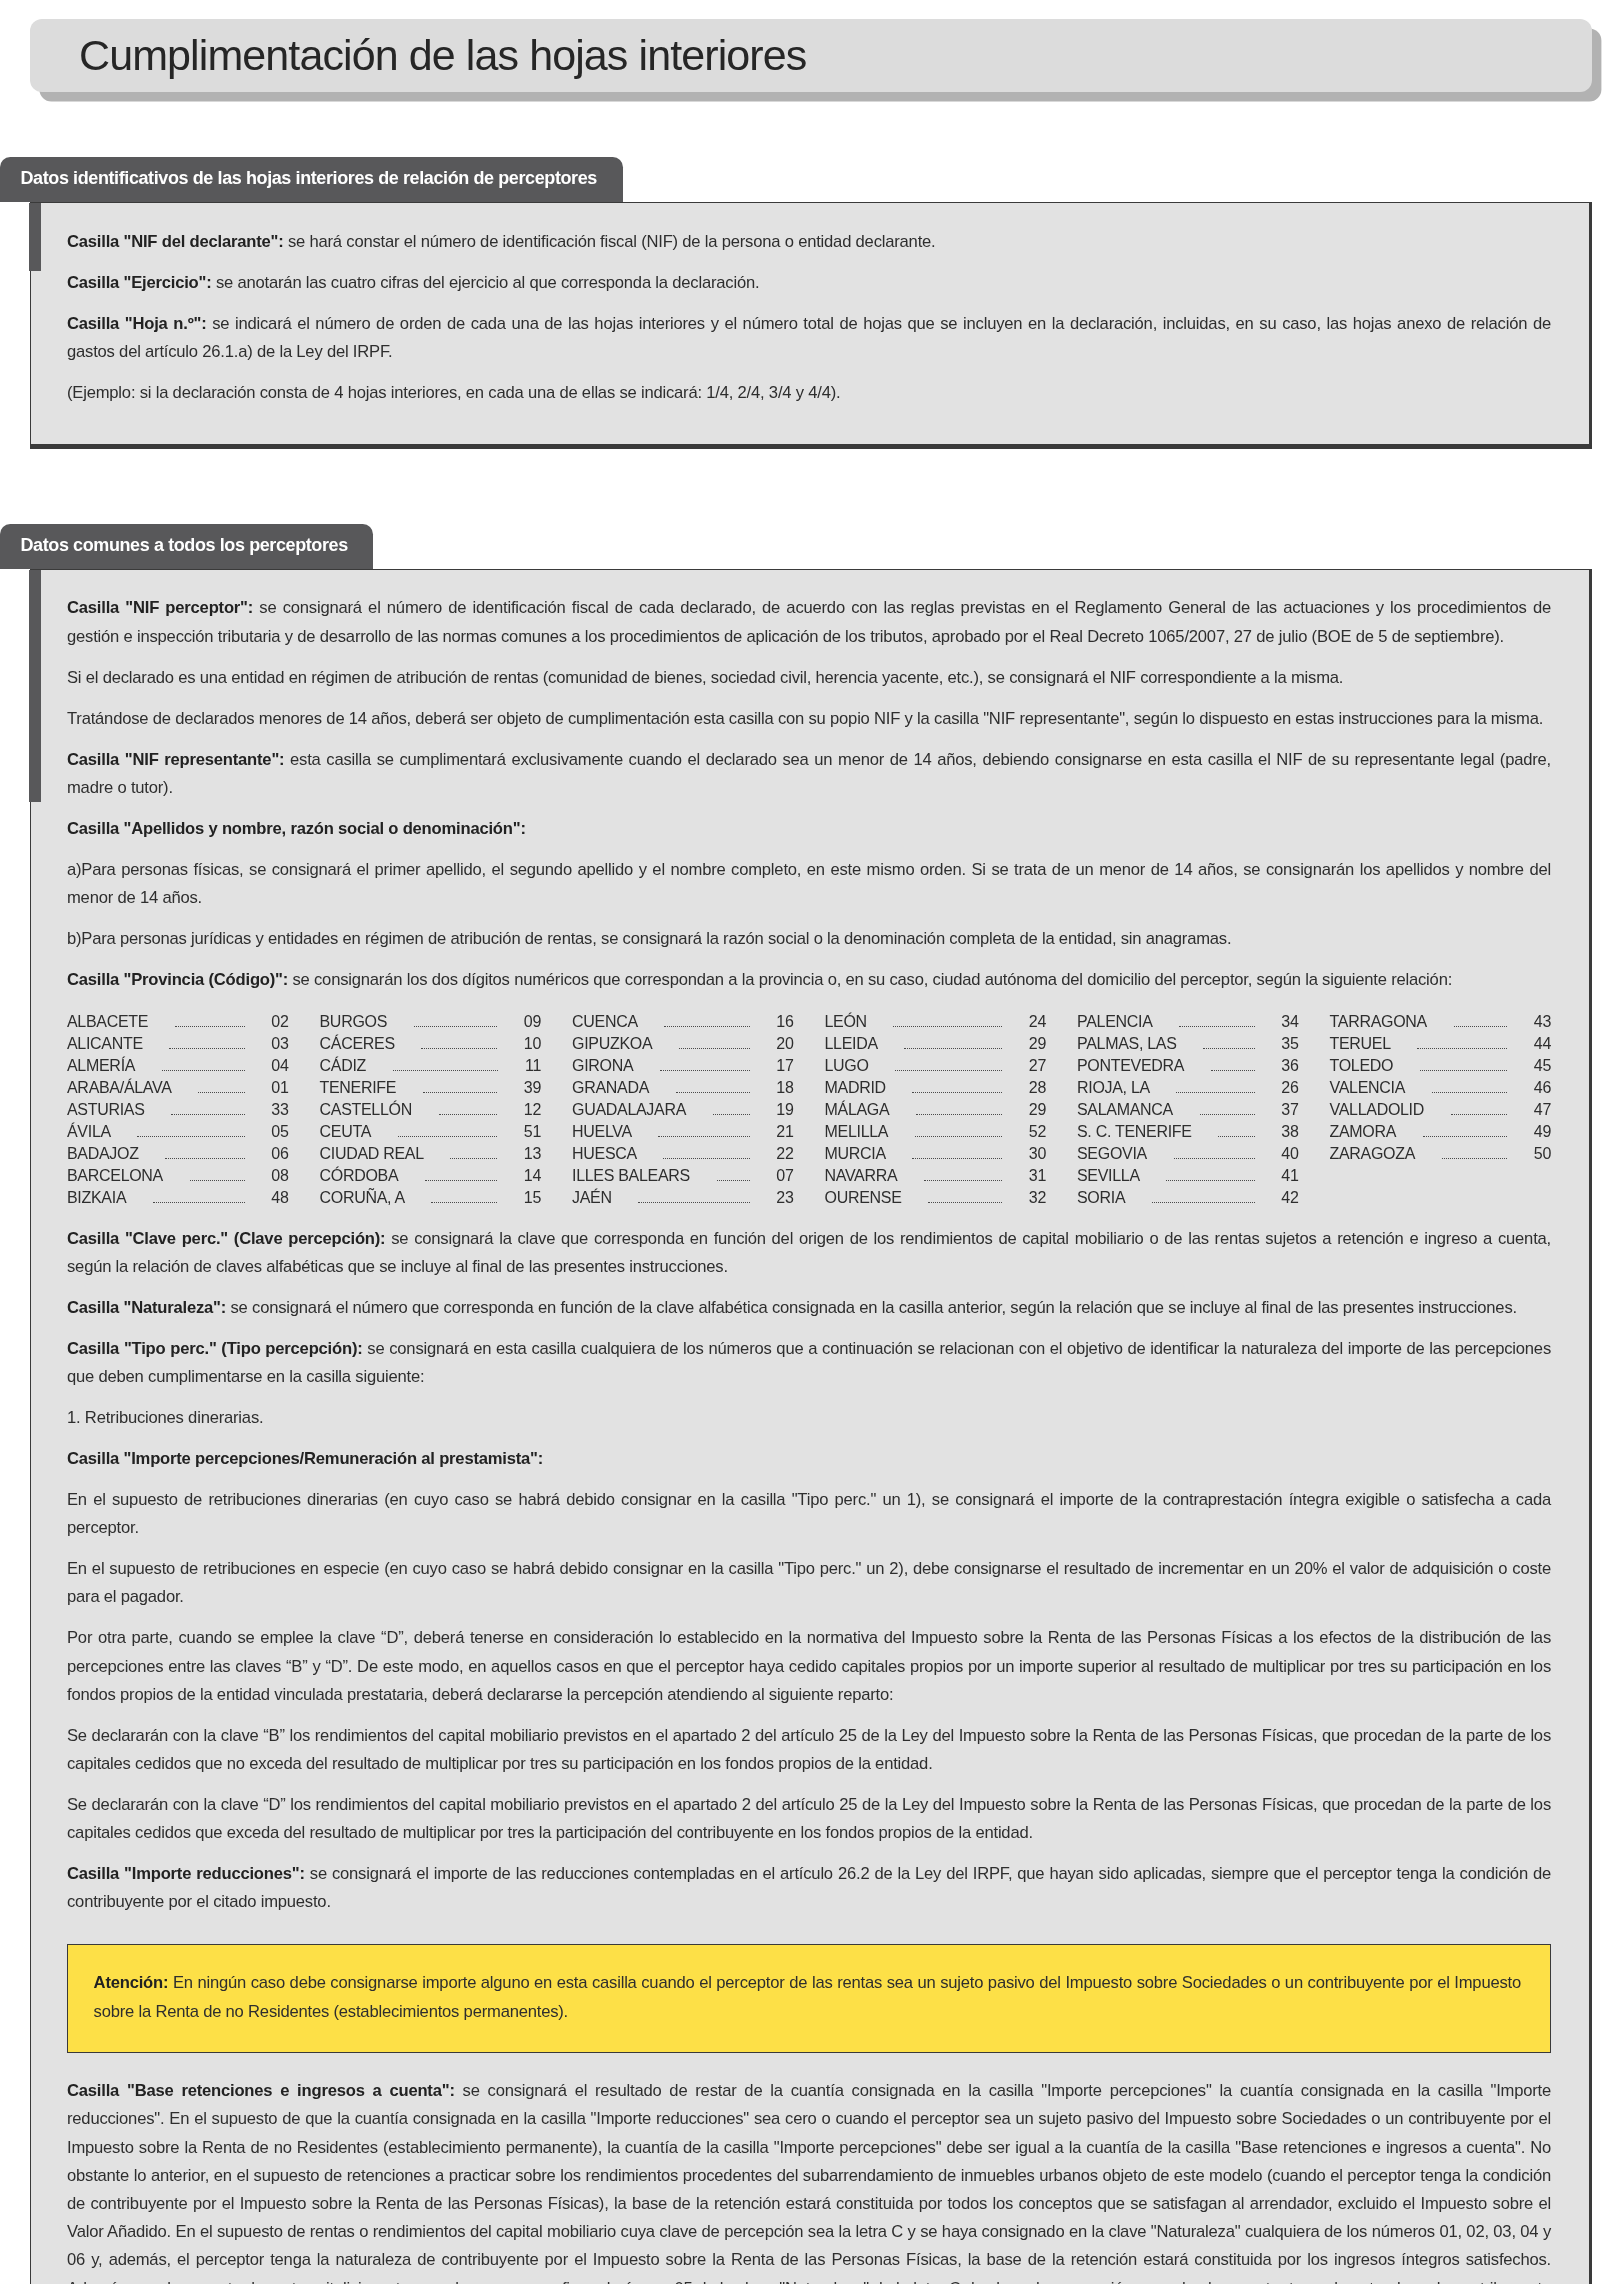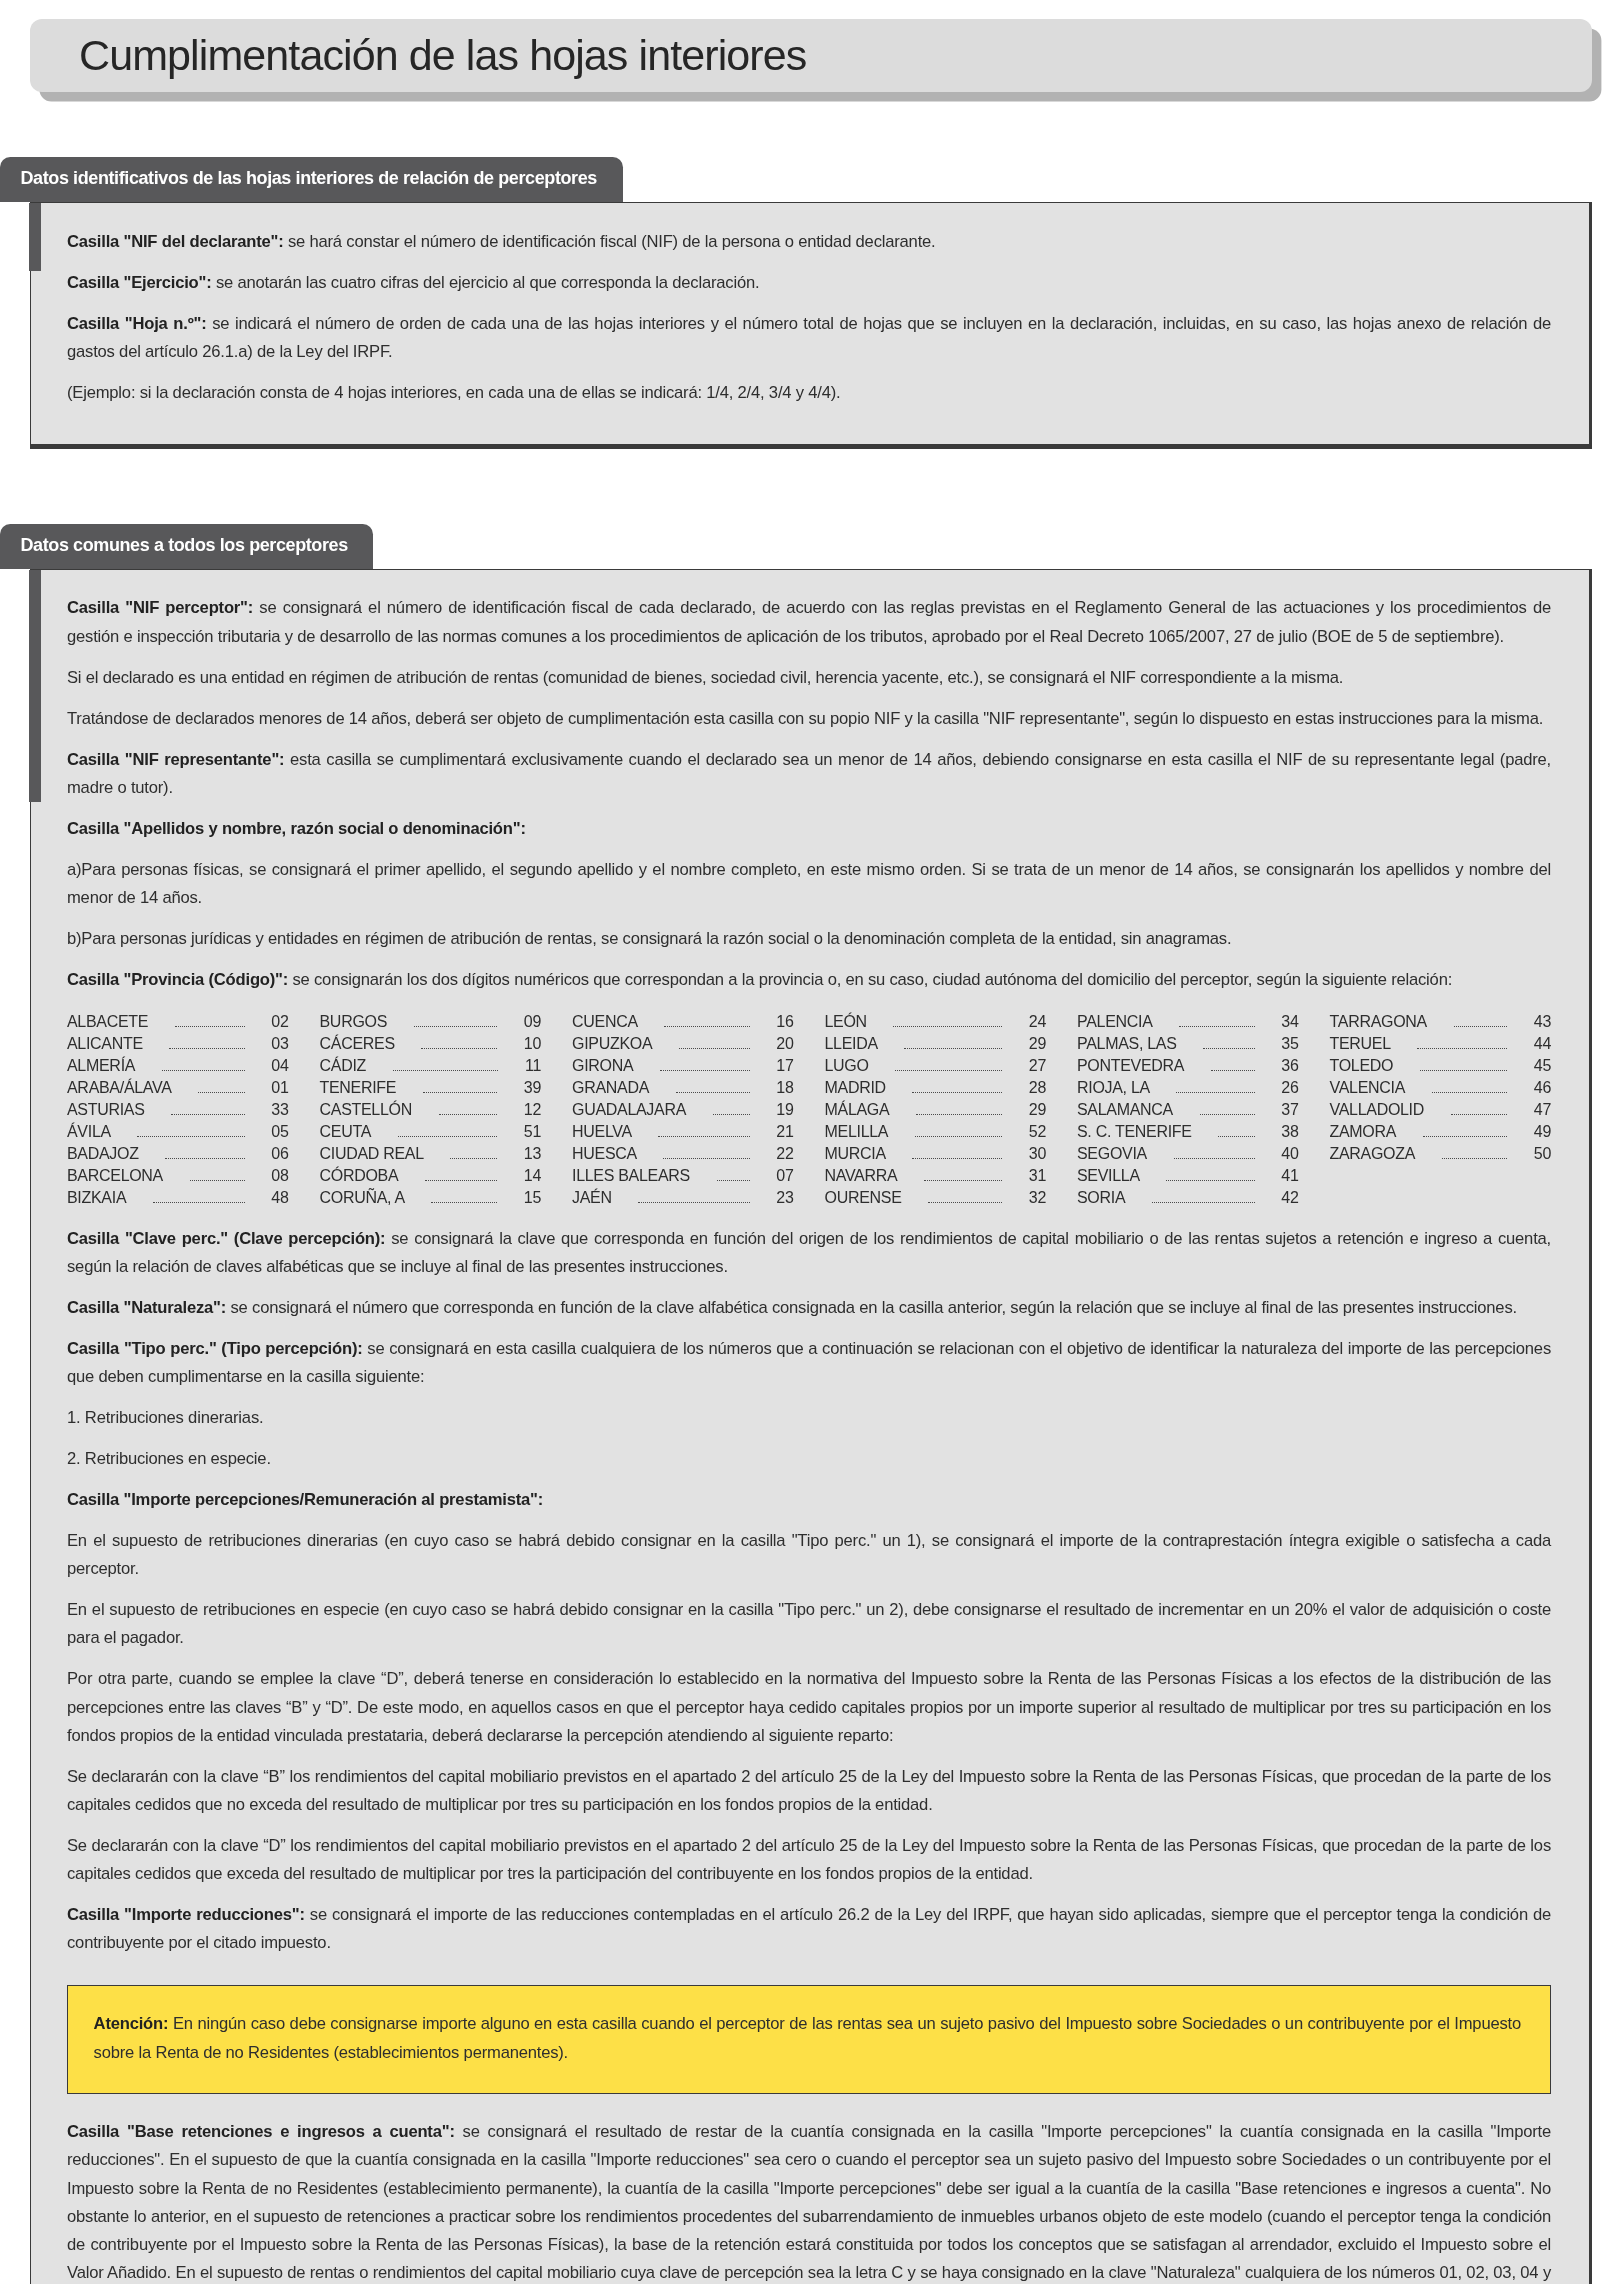--- a/index.html
+++ b/index.html
@@ -415,21 +415,20 @@
               <span class="prov-name">ZARAGOZA</span>
               <span class="prov-dots"></span>
               <span class="prov-code">50</span>
             </div>
           </div>
         </div>
         <p class="para"><b>Casilla "Clave perc." (Clave percepción):</b> se consignará la clave que corresponda en función del origen de los rendimientos de capital mobiliario o de las rentas sujetos a retención e ingreso a cuenta, según la relación de claves alfabéticas que se incluye al final de las presentes instrucciones.</p>
         <p class="para"><b>Casilla "Naturaleza":</b> se consignará el número que corresponda en función de la clave alfabética consignada en la casilla anterior, según la relación que se incluye al final de las presentes instrucciones.</p>
         <p class="para"><b>Casilla "Tipo perc." (Tipo percepción):</b> se consignará en esta casilla cualquiera de los números que a continuación se relacionan con el objetivo de identificar la naturaleza del importe de las percepciones que deben cumplimentarse en la casilla siguiente:</p>
         <p class="para">1. Retribuciones dinerarias.</p>
-        <p class="para">2. Retribuciones en especie.</p>
         <p class="para"><b>Casilla "Importe percepciones/Remuneración al prestamista":</b></p>
         <p class="para">En el supuesto de retribuciones dinerarias (en cuyo caso se habrá debido consignar en la casilla "Tipo perc." un 1), se consignará el importe de la contraprestación íntegra exigible o satisfecha a cada perceptor.</p>
         <p class="para">En el supuesto de retribuciones en especie (en cuyo caso se habrá debido consignar en la casilla "Tipo perc." un 2), debe consignarse el resultado de incrementar en un 20% el valor de adquisición o coste para el pagador.</p>
         <p class="para">Por otra parte, cuando se emplee la clave “D”, deberá tenerse en consideración lo establecido en la normativa del Impuesto sobre la Renta de las Personas Físicas a los efectos de la distribución de las percepciones entre las claves “B” y “D”. De este modo, en aquellos casos en que el perceptor haya cedido capitales propios por un importe superior al resultado de multiplicar por tres su participación en los fondos propios de la entidad vinculada prestataria, deberá declararse la percepción atendiendo al siguiente reparto:</p>
         <p class="para">Se declararán con la clave “B” los rendimientos del capital mobiliario previstos en el apartado 2 del artículo 25 de la Ley del Impuesto sobre la Renta de las Personas Físicas, que procedan de la parte de los capitales cedidos que no exceda del resultado de multiplicar por tres su participación en los fondos propios de la entidad.</p>
         <p class="para">Se declararán con la clave “D” los rendimientos del capital mobiliario previstos en el apartado 2 del artículo 25 de la Ley del Impuesto sobre la Renta de las Personas Físicas, que procedan de la parte de los capitales cedidos que exceda del resultado de multiplicar por tres la participación del contribuyente en los fondos propios de la entidad.</p>
         <p class="para"><b>Casilla "Importe reducciones":</b> se consignará el importe de las reducciones contempladas en el artículo 26.2 de la Ley del IRPF, que hayan sido aplicadas, siempre que el perceptor tenga la condición de contribuyente por el citado impuesto.</p>
         <div class="attention">
           <p class="para"><b>Atención:</b> En ningún caso debe consignarse importe alguno en esta casilla cuando el perceptor de las rentas sea un sujeto pasivo del Impuesto sobre Sociedades o un contribuyente por el Impuesto sobre la Renta de no Residentes (establecimientos permanentes).</p>
         </div>

